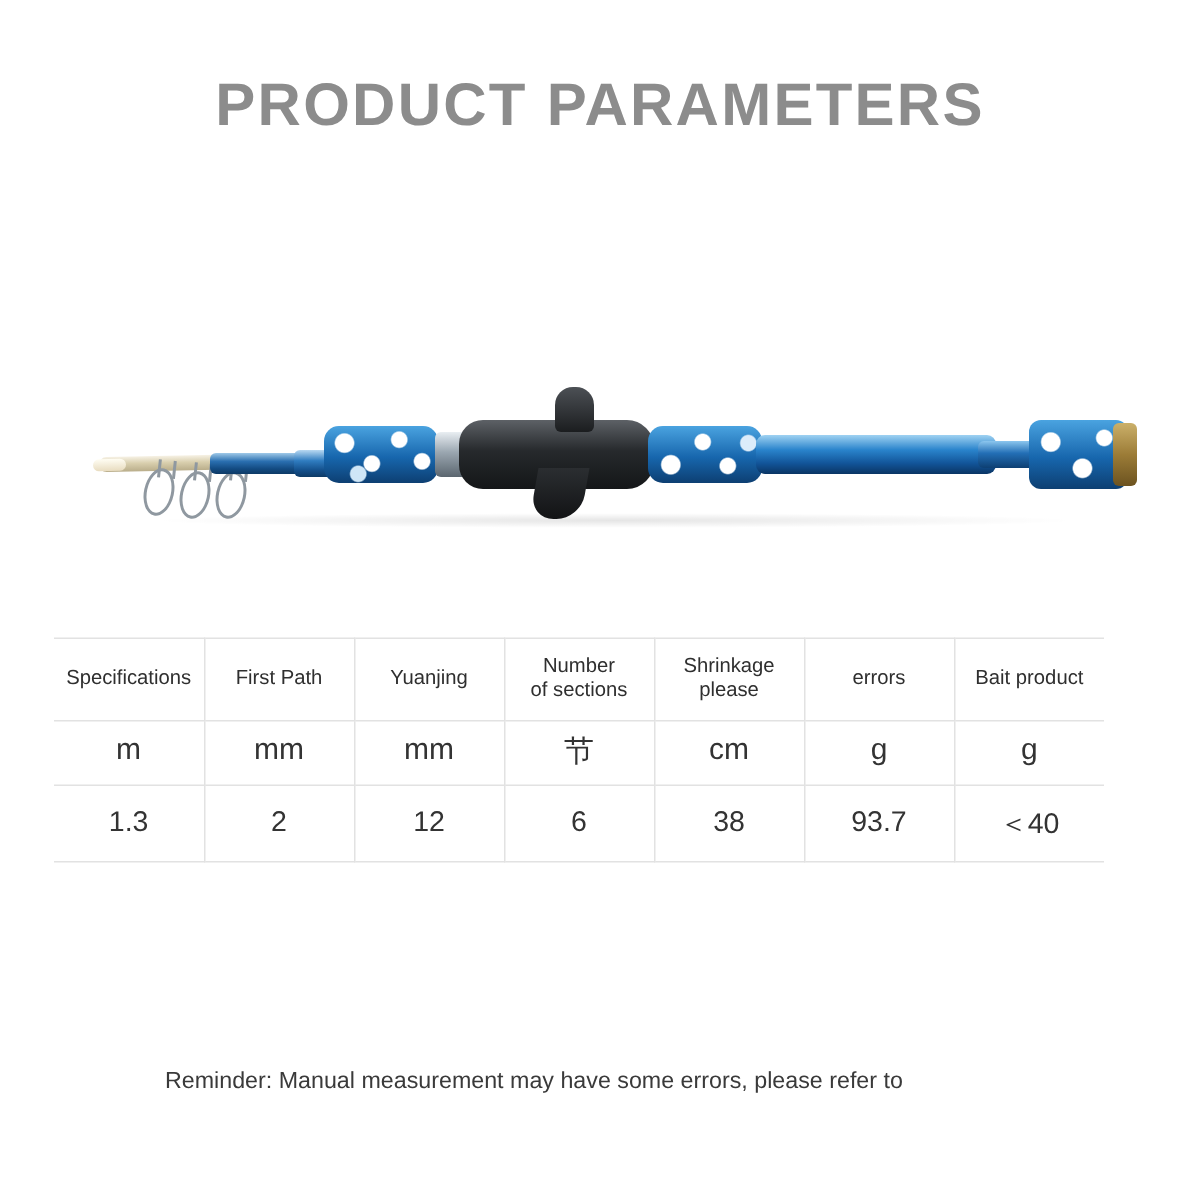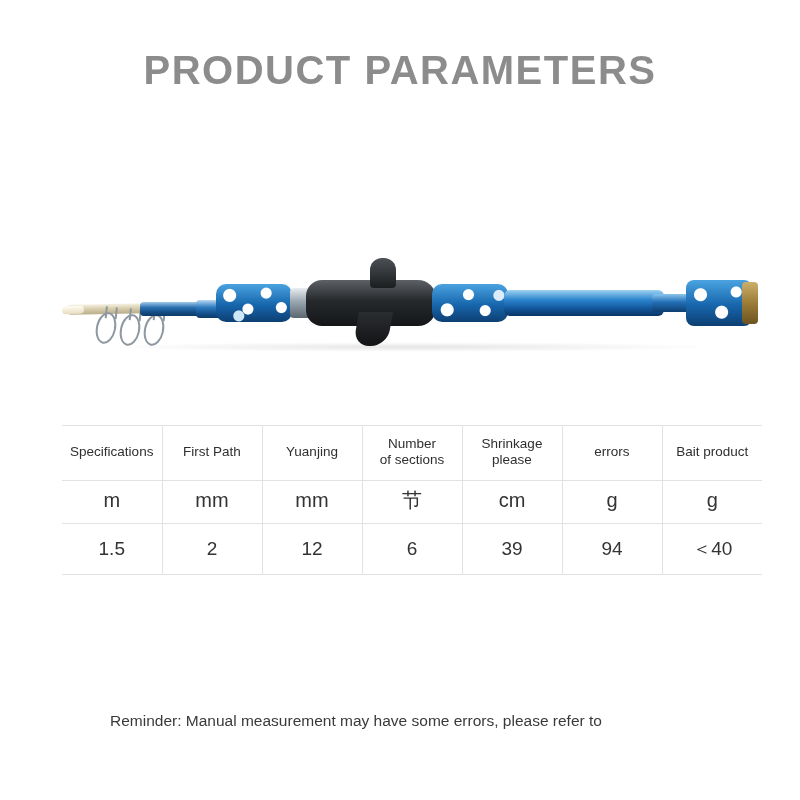--- a/index.html
+++ b/index.html
@@ -218,21 +218,21 @@
     top: 32px;
     width: 16px;
     height: 42px;
     border-radius: 4px;
     background: linear-gradient(to bottom, #cbb06a, #9c7c37 50%, #6c5320);
   }
 
   
   .table-wrap {
     position: absolute;
-    left: 62px;
+    left: 36px;
     top: 425px;
     width: 700px;
   }
   table.specs {
     width: 700px;
     border-collapse: collapse;
     table-layout: fixed;
   }
   table.specs th,
   table.specs td {
@@ -330,26 +330,26 @@
         <tr class="units">
           <td class="vline">m</td>
           <td class="vline">mm</td>
           <td class="vline">mm</td>
           <td class="vline">节</td>
           <td class="vline">cm</td>
           <td class="vline">g</td>
           <td>g</td>
         </tr>
         <tr class="data">
-          <td class="vline">1.5</td>
+          <td class="vline">1.3</td>
           <td class="vline">2</td>
           <td class="vline">12</td>
           <td class="vline">6</td>
-          <td class="vline">39</td>
-          <td class="vline">94</td>
+          <td class="vline">38</td>
+          <td class="vline">93.7</td>
           <td>＜40</td>
         </tr>
       </tbody>
     </table>
   </div>
 
   <div class="reminder">
     <div>Reminder: Manual measurement may have some errors, please refer to</div>
   </div>
 

